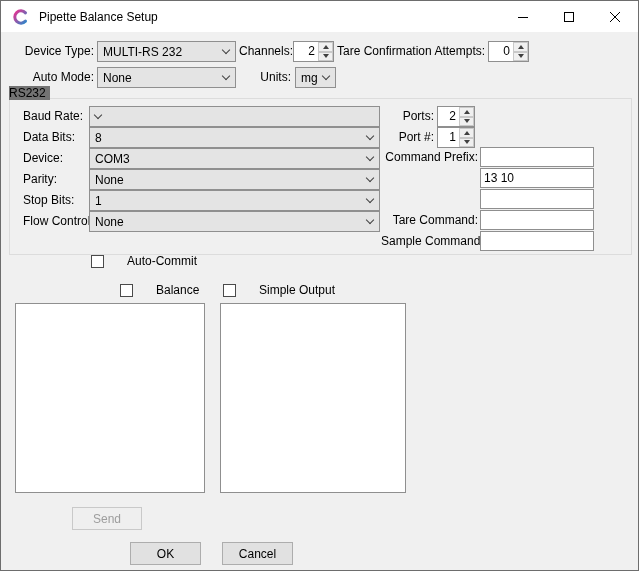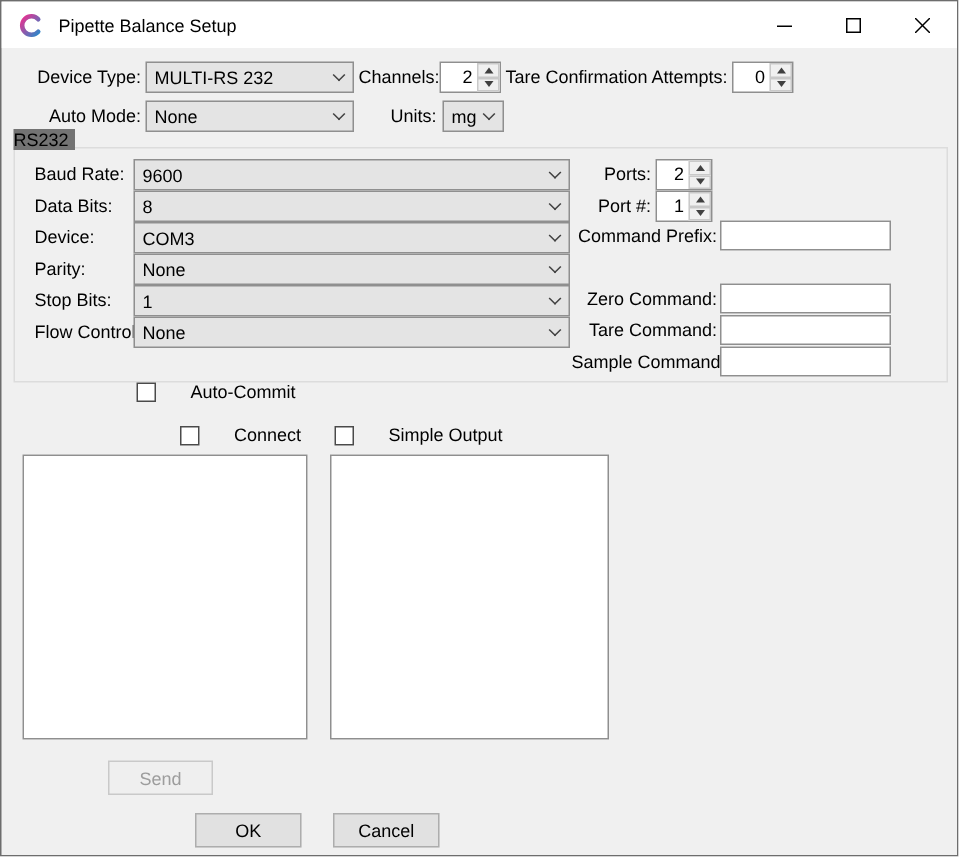--- a/index.html
+++ b/index.html
@@ -166,21 +166,20 @@
   <div class="combo" style="left:294px;top:66px;width:41px">
     <span class="combo-val">mg</span>
     <span class="chev"></span>
   </div>
 
   <div class="groupbox" style="left:8px;top:97px;width:623px;height:157px"></div>
   <div class="group-label" style="left:8px;top:85px">RS232</div>
 
   <div class="lbl" style="left:22px;top:105px">Baud Rate:</div>
   <div class="combo" style="left:88px;top:105px;width:291px">
-    <span class="combo-val">9600</span>
     <span class="chev"></span>
   </div>
 
   <div class="lbl" style="left:22px;top:126px">Data Bits:</div>
   <div class="combo" style="left:88px;top:126px;width:291px">
     <span class="combo-val">8</span>
     <span class="chev"></span>
   </div>
 
   <div class="lbl" style="left:22px;top:147px">Device:</div>
@@ -229,38 +228,38 @@
         </span>
       <span class="spin-btn">
           <span class="tri-down"></span>
         </span>
     </span>
   </div>
 
   <div class="lbl r" style="left:380px;top:146px;width:97px;line-height:20px">Command Prefix:</div>
   <input class="txt" style="left: 479px; top: 146px; width: 114px;" value="">
 
-
-  <div class="lbl r" style="left:380px;top:188px;width:97px;line-height:20px">Zero Command:</div>
+  <input class="txt" style="left: 479px; top: 167px; width: 114px;" value="13 10">
+
   <input class="txt" style="left: 479px; top: 188px; width: 114px;" value="">
 
   <div class="lbl r" style="left:380px;top:209px;width:97px;line-height:20px">Tare Command:</div>
   <input class="txt" style="left: 479px; top: 209px; width: 114px;" value="">
 
   <div class="lbl r" style="left:380px;top:230px;width:97px;line-height:20px">Sample Command:</div>
   <input class="txt" style="left: 479px; top: 230px; width: 114px;" value="">
 
   <label class="chk" style="left:90px;top:253px">
     <span class="box"></span>
     <span class="chk-label">Auto-Commit</span>
   </label>
 
   <label class="chk" style="left:119px;top:282px">
     <span class="box"></span>
-    <span class="chk-label">Connect</span>
+    <span class="chk-label">Balance</span>
   </label>
 
   <label class="chk" style="left:222px;top:282px">
     <span class="box"></span>
     <span class="chk-label">Simple Output</span>
   </label>
 
   <div class="listbox" style="left:14px;top:302px;width:190px;height:190px"></div>
   <div class="listbox" style="left:219px;top:302px;width:186px;height:190px"></div>
 

